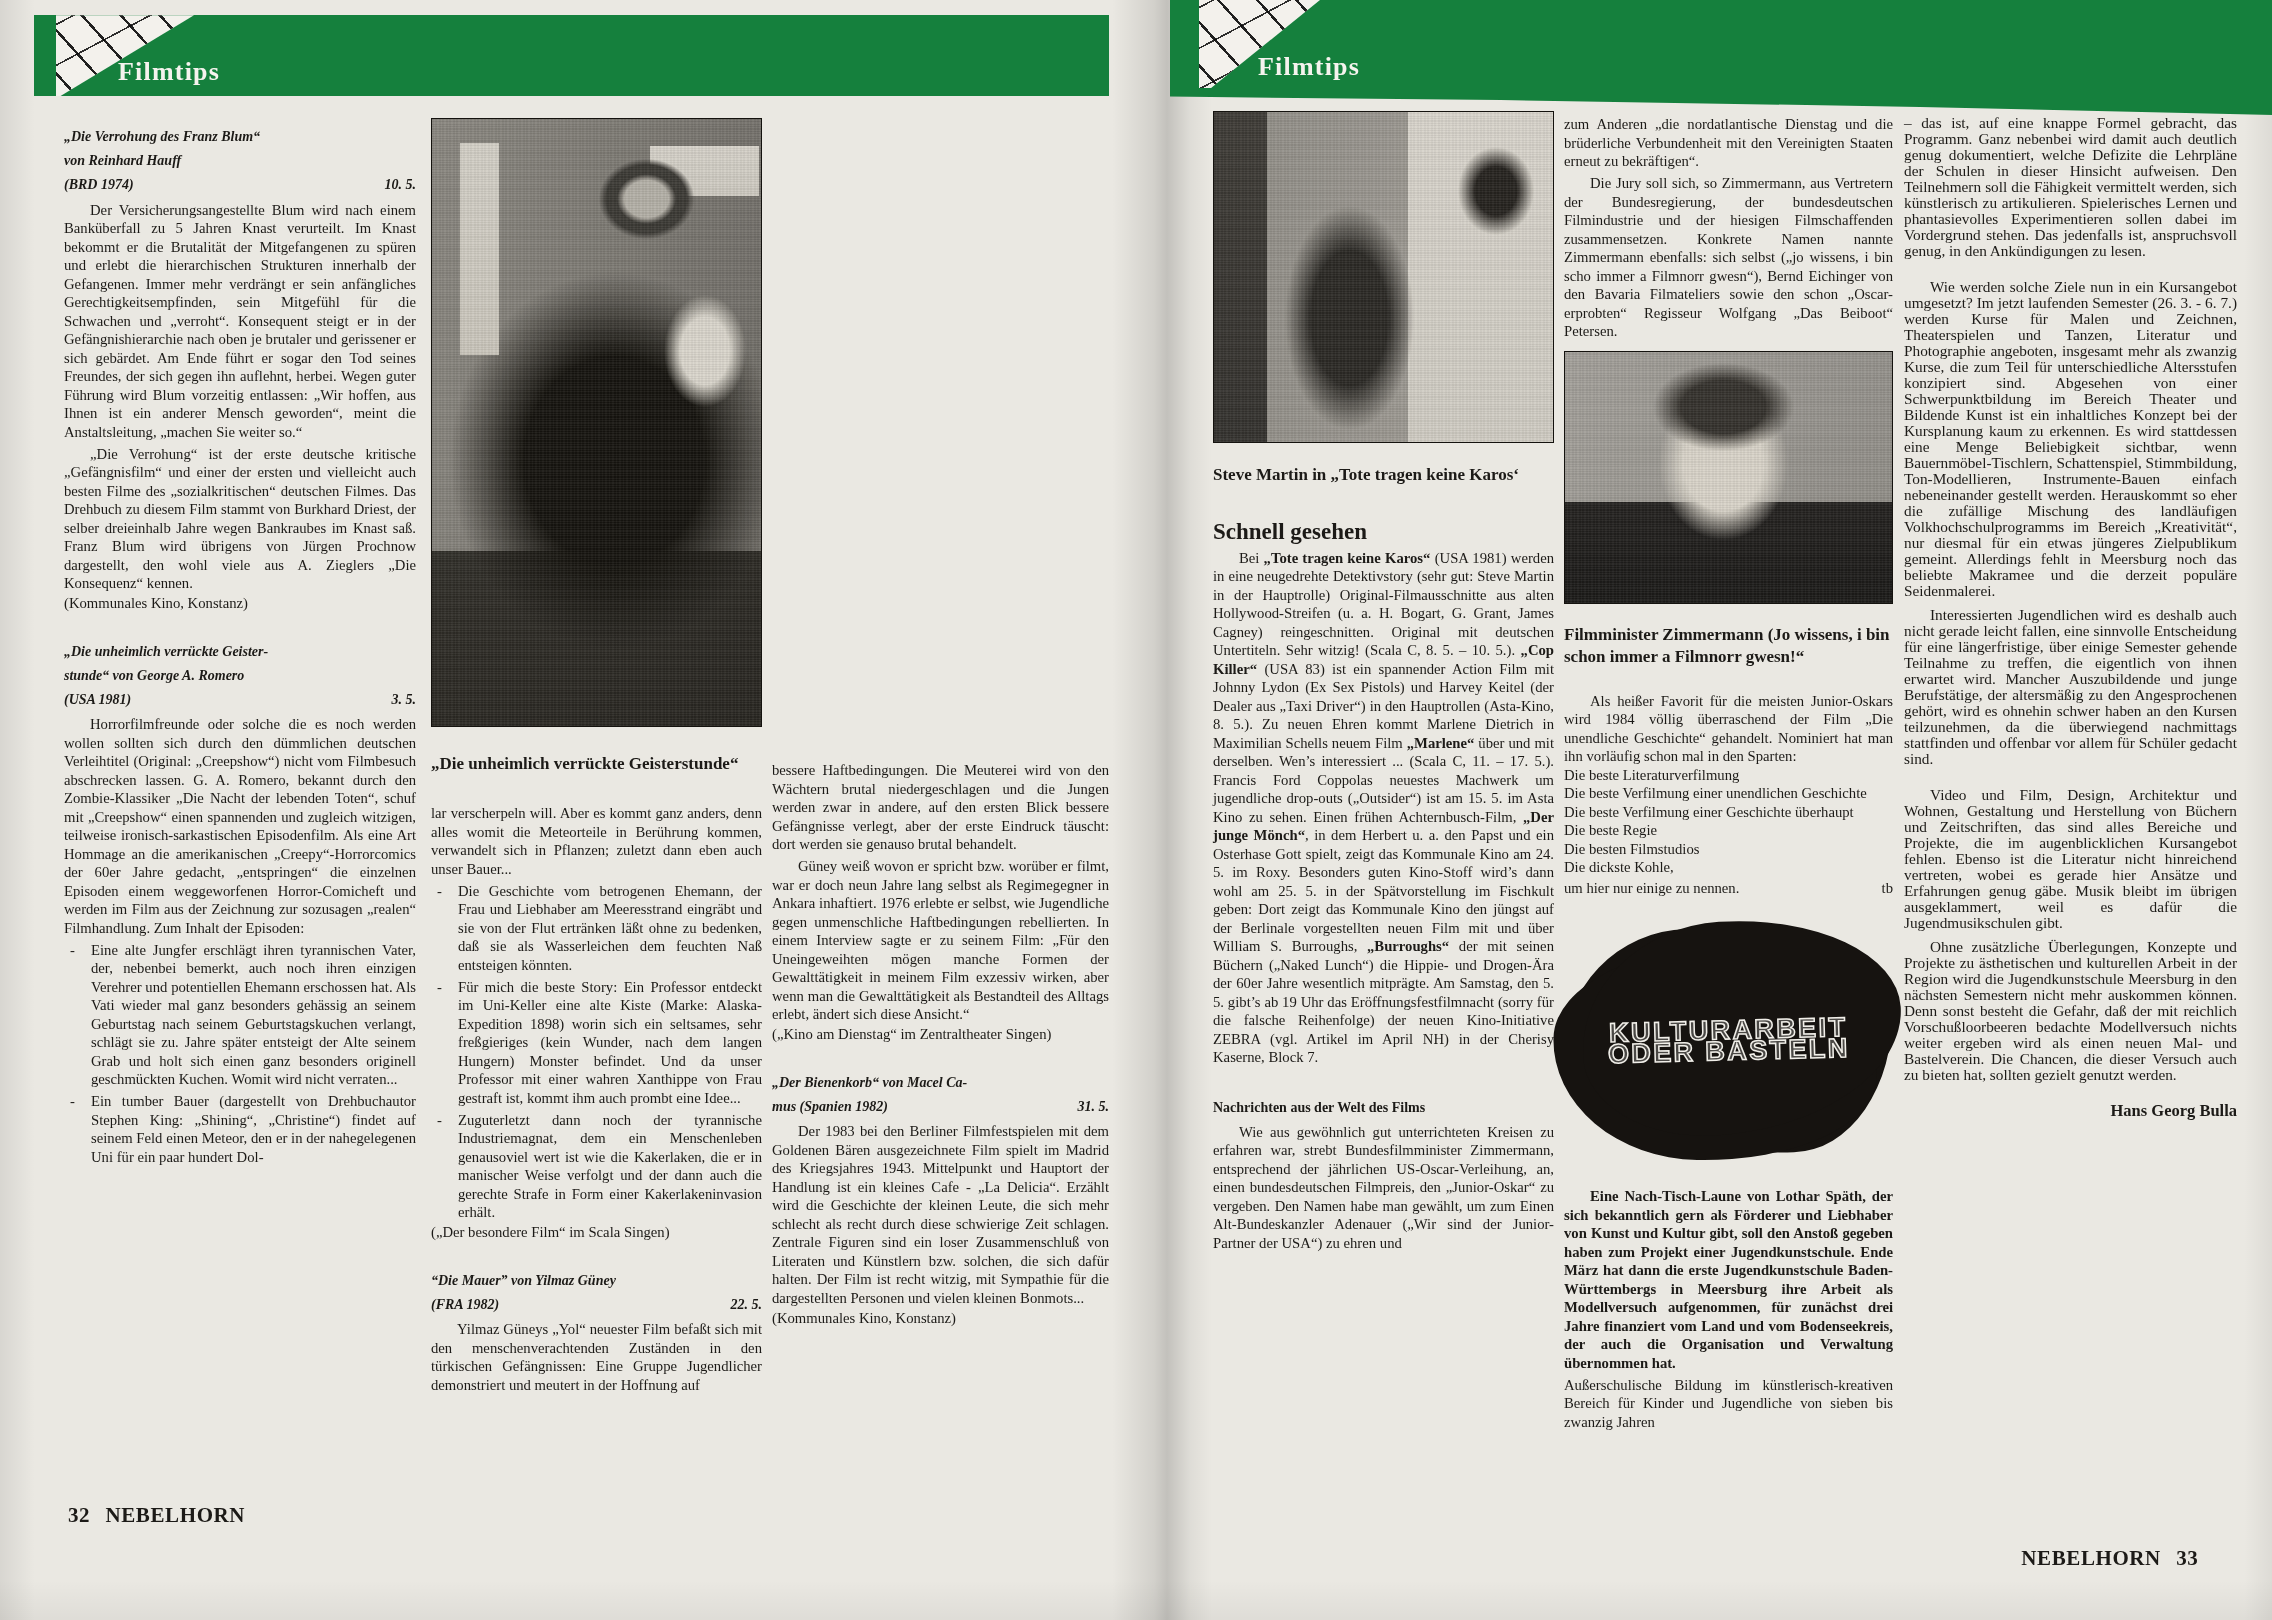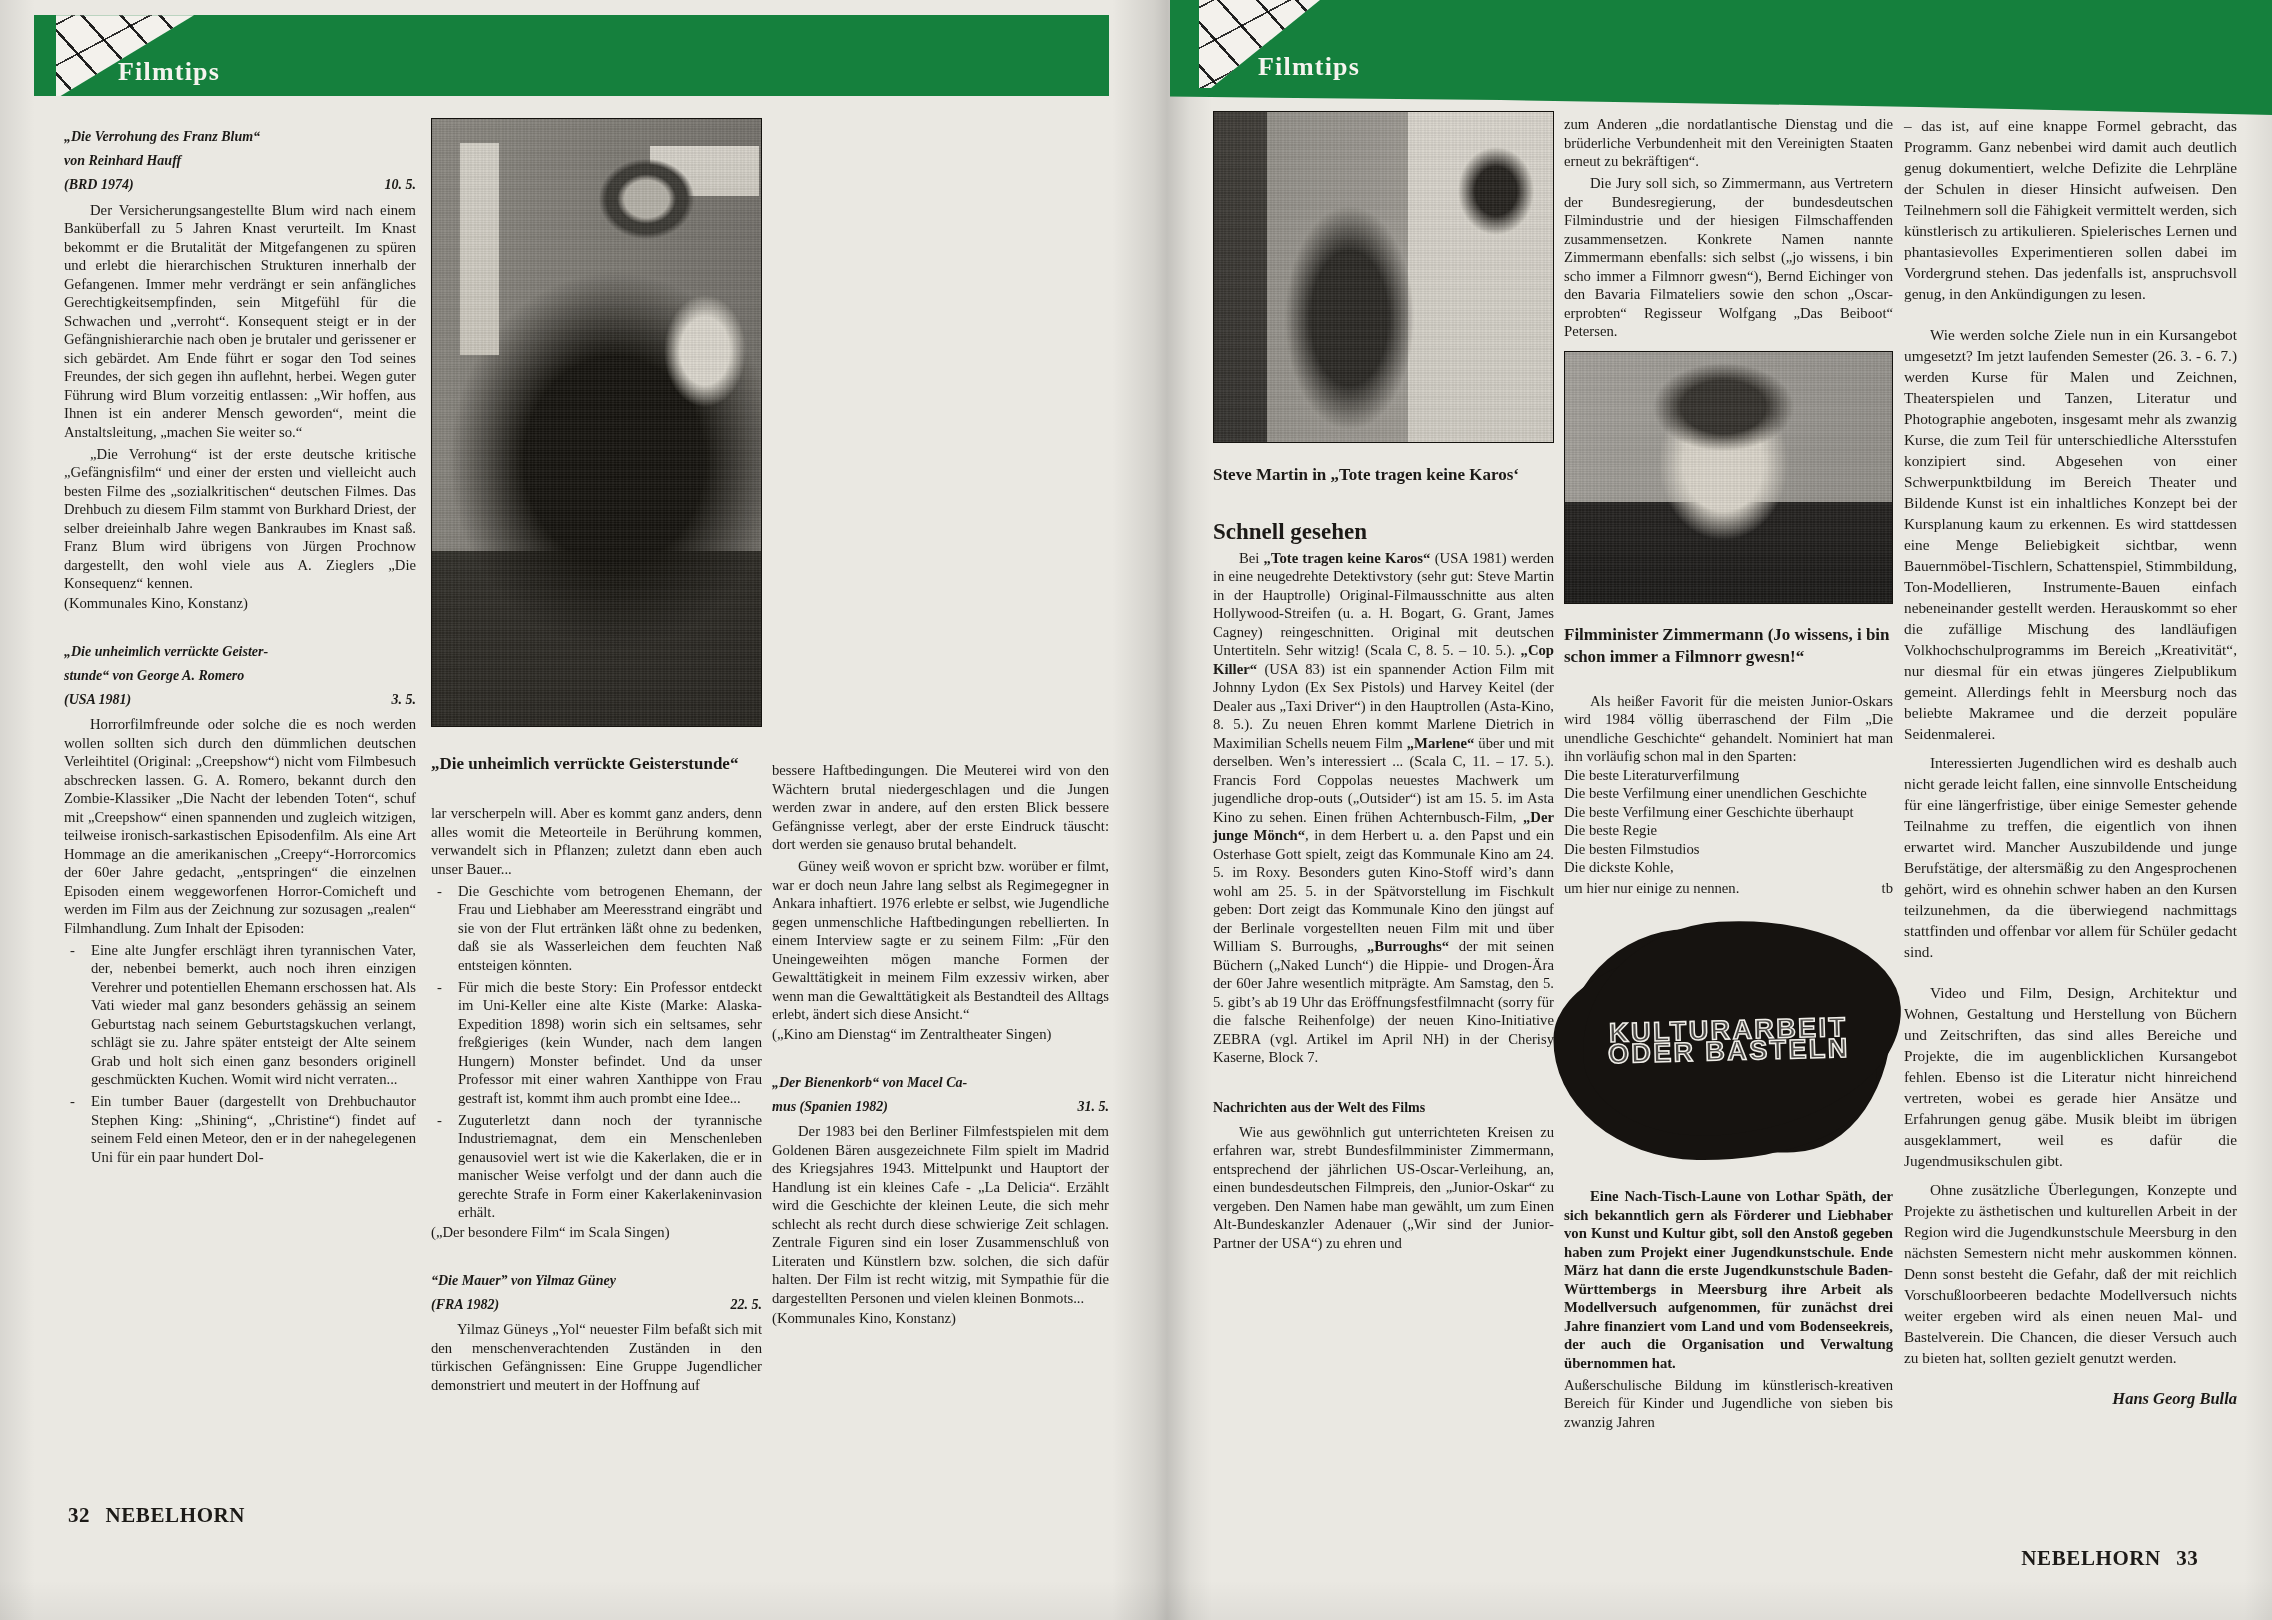--- a/index.html
+++ b/index.html
@@ -42,21 +42,21 @@
   .film-title.first{margin-top:0;}
   .title-row{display:flex;justify-content:space-between;}
   .bullet{display:flex;margin-top:3.5px;}
   .bullet .bm{flex:0 0 27px;text-indent:5.9px;}
   .bullet .bt{flex:1;text-align:justify;}
   .caption{font-weight:700;font-size:17px;line-height:22px;margin-top:26px;text-align:left;}
   .h-schnell{font-weight:700;font-size:23px;line-height:27px;margin-top:32px;text-align:left;}
   .h-nachrichten{font-weight:700;font-size:14px;line-height:23.5px;margin-top:29px;text-align:left;}
   .sparten-close{display:flex;justify-content:space-between;margin-top:2.4px;}
   .bold-para{font-weight:700;}
-  .signature{font-weight:700;font-style:italic;text-align:right;margin-top:20px;font-size:16.5px;}
+  .signature{font-weight:700;text-align:right;margin-top:20px;font-size:16.5px;}
   .footer{position:absolute;font-weight:700;font-size:21px;letter-spacing:0.6px;}
   .footer-left{left:68px;top:1503px;}
   .footer-right{left:2006px;top:1546px;}
   .footer span{margin-right:15.3px;}
   .footer.footer-right span{margin-right:0;margin-left:15.3px;}
   
   .photo{border:1.8px solid #14120e;box-sizing:border-box;position:relative;width:100%;}
   .photo::after{content:"";position:absolute;inset:0;
     background-image:
       repeating-linear-gradient(0deg, rgba(255,255,255,0.045) 0 1.2px, rgba(0,0,0,0.045) 1.2px 2.4px),
@@ -222,21 +222,21 @@
     <span>tb</span>
   </div>
   <div class="splat">
     <span>KULTURARBEIT</span>
     <span>ODER BASTELN</span>
   </div>
   <p class="para bold-para" style="margin-top:33px;">Eine Nach-Tisch-Laune von Lothar Späth, der sich bekanntlich gern als Förderer und Liebhaber von Kunst und Kultur gibt, soll den Anstoß gegeben haben zum Projekt einer Jugendkunstschule. Ende März hat dann die erste Jugendkunstschule Baden-Württembergs in Meersburg ihre Arbeit als Modellversuch aufgenommen, für zunächst drei Jahre finanziert vom Land und vom Bodenseekreis, der auch die Organisation und Verwaltung übernommen hat.</p>
   <p class="para noindent">Außerschulische Bildung im künstlerisch-kreativen Bereich für Kinder und Jugendliche von sieben bis zwanzig Jahren</p>
 </div>
 
-<div class="col" style="left:1904px;top:115px;width:333px;font-size:15.3px;line-height:21px;">
+<div class="col" style="left:1904px;top:115px;width:333px;font-size:15.3px;line-height:16px;">
   <p class="para noindent" style="margin-top:0;">– das ist, auf eine knappe Formel gebracht, das Programm. Ganz nebenbei wird damit auch deutlich genug dokumentiert, welche Defizite die Lehrpläne der Schulen in dieser Hinsicht aufweisen. Den Teilnehmern soll die Fähigkeit vermittelt werden, sich künstlerisch zu artikulieren. Spielerisches Lernen und phantasievolles Experimentieren sollen dabei im Vordergrund stehen. Das jedenfalls ist, anspruchsvoll genug, in den Ankündigungen zu lesen.</p>
   <p class="para" style="margin-top:20px;">Wie werden solche Ziele nun in ein Kursangebot umgesetzt? Im jetzt laufenden Semester (26. 3. - 6. 7.) werden Kurse für Malen und Zeichnen, Theaterspielen und Tanzen, Literatur und Photographie angeboten, insgesamt mehr als zwanzig Kurse, die zum Teil für unterschiedliche Altersstufen konzipiert sind. Abgesehen von einer Schwerpunktbildung im Bereich Theater und Bildende Kunst ist ein inhaltliches Konzept bei der Kursplanung kaum zu erkennen. Es wird stattdessen eine Menge Beliebigkeit sichtbar, wenn Bauernmöbel-Tischlern, Schattenspiel, Stimmbildung, Ton-Modellieren, Instrumente-Bauen einfach nebeneinander gestellt werden. Herauskommt so eher die zufällige Mischung des landläufigen Volkhochschulprogramms im Bereich „Kreativität“, nur diesmal für ein etwas jüngeres Zielpublikum gemeint. Allerdings fehlt in Meersburg noch das beliebte Makramee und die derzeit populäre Seidenmalerei.</p>
   <p class="para" style="margin-top:8.2px;">Interessierten Jugendlichen wird es deshalb auch nicht gerade leicht fallen, eine sinnvolle Entscheidung für eine längerfristige, über einige Semester gehende Teilnahme zu treffen, die eigentlich von ihnen erwartet wird. Mancher Auszubildende und junge Berufstätige, der altersmäßig zu den Angesprochenen gehört, wird es ohnehin schwer haben an den Kursen teilzunehmen, da die überwiegend nachmittags stattfinden und offenbar vor allem für Schüler gedacht sind.</p>
   <p class="para" style="margin-top:20px;">Video und Film, Design, Architektur und Wohnen, Gestaltung und Herstellung von Büchern und Zeitschriften, das sind alles Bereiche und Projekte, die im augenblicklichen Kursangebot fehlen. Ebenso ist die Literatur nicht hinreichend vertreten, wobei es gerade hier Ansätze und Erfahrungen genug gäbe. Musik bleibt im übrigen ausgeklammert, weil es dafür die Jugendmusikschulen gibt.</p>
   <p class="para" style="margin-top:8.2px;">Ohne zusätzliche Überlegungen, Konzepte und Projekte zu ästhetischen und kulturellen Arbeit in der Region wird die Jugendkunstschule Meersburg in den nächsten Semestern nicht mehr auskommen können. Denn sonst besteht die Gefahr, daß der mit reichlich Vorschußloorbeeren bedachte Modellversuch nichts weiter ergeben wird als einen neuen Mal- und Bastelverein. Die Chancen, die dieser Versuch auch zu bieten hat, sollten gezielt genutzt werden.</p>
   <div class="signature">Hans Georg Bulla</div>
 </div>
 
 <div class="footer footer-left">
   <span>32</span><span>NEBELHORN</span>

